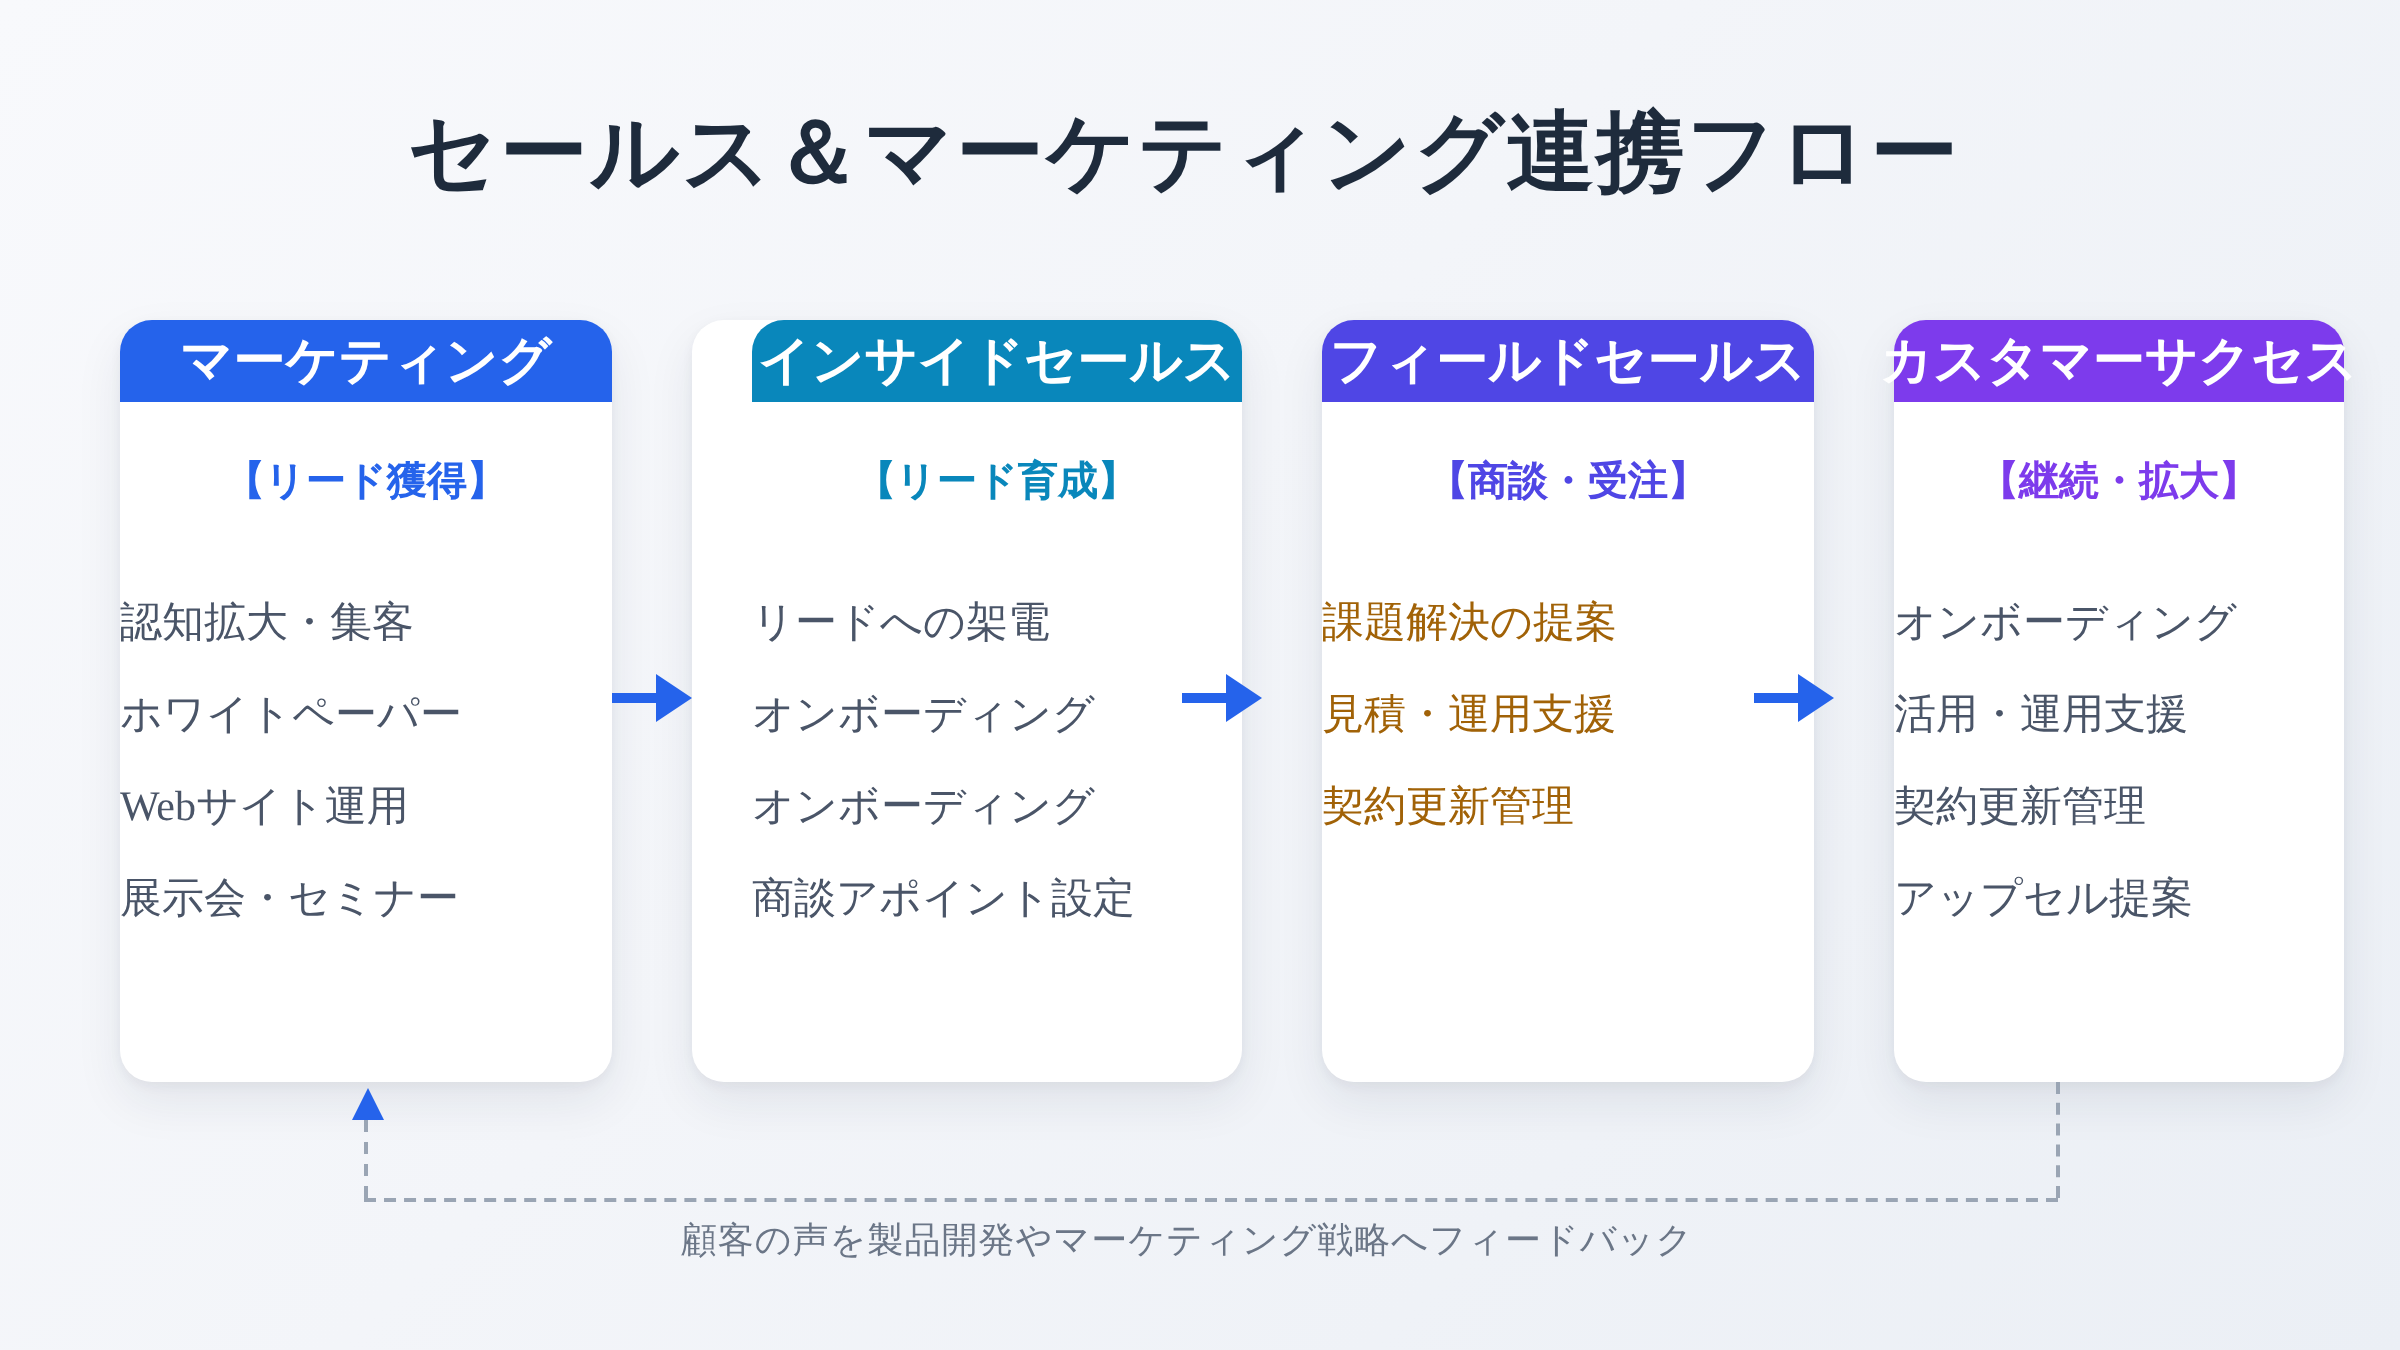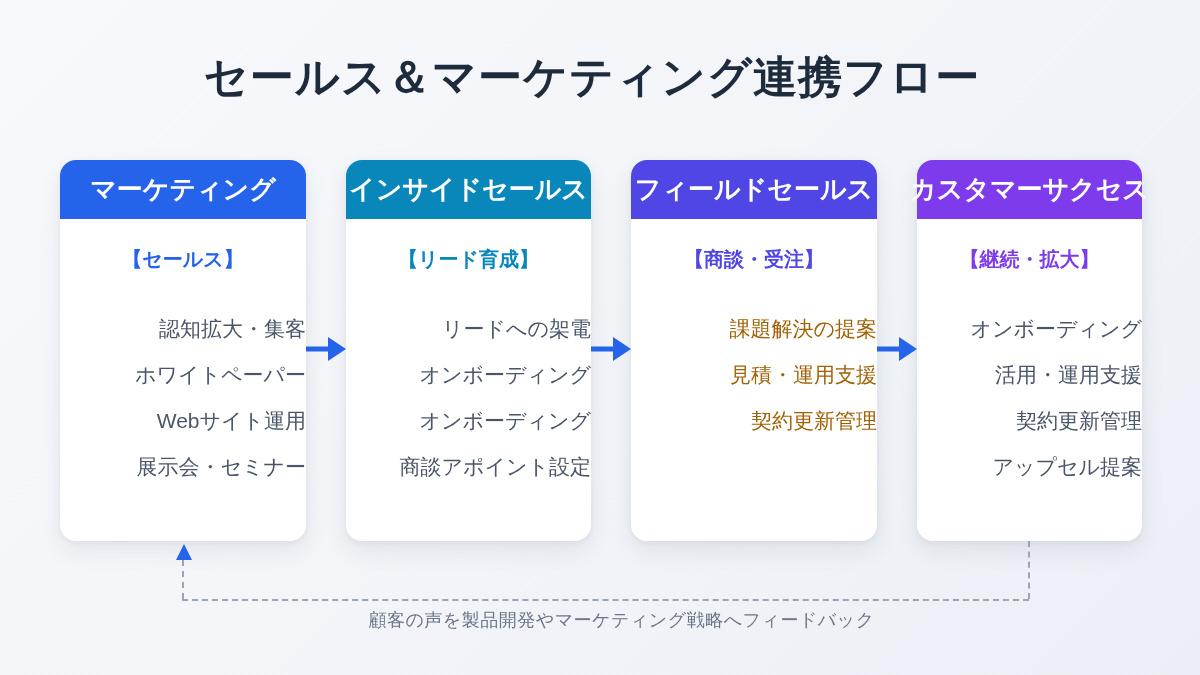--- a/index.html
+++ b/index.html
@@ -24,41 +24,42 @@
   .cards{
     position:absolute;left:60px;top:160px;
     display:flex;gap:40px;
   }
   .card{
     width:246px;height:381px;
     background:#ffffff;
     border-radius:16px;
     box-shadow:0 10px 24px rgba(30,43,60,.08), 0 2px 6px rgba(30,43,60,.05);
   }
-  .card:nth-child(2){width:245px;}
+  .card:nth-child(2){width:245px;padding-left:30px;}
   .card:nth-child(4){width:225px;}
   .card-header{
-    height:59px;
+    height:41px;
     border-radius:16px 16px 0 0;
     display:flex;align-items:center;justify-content:center;
     color:#ffffff;
     font-size:26px;font-weight:700;
     white-space:nowrap;
     overflow:visible;
   }
   .card-sub{
     margin-top:29px;
     text-align:center;
     font-size:20px;font-weight:700;
     line-height:22px;
     white-space:nowrap;
   }
   .card-items{
     list-style:none;margin:36px 0 0 0;padding:0;
-    text-align:right;
+    text-align:left;
+    font-family:Liberation Serif, serif;
   }
   .card-items li{
     height:46px;line-height:46px;
     font-size:21px;
     white-space:nowrap;
   }
   .arrow{
     position:absolute;top:336px;
     width:40px;height:26px;
   }
@@ -76,39 +77,39 @@
     border-left:2px dashed currentColor;
   }
   .fb-arrowhead{
     position:absolute;left:176px;top:544px;
     width:0;height:0;
     border-left:8px solid transparent;
     border-right:8px solid transparent;
     border-bottom:16px solid currentColor;
   }
   .fb-label{
-    position:absolute;left:198px;top:608px;width:847px;
+    position:absolute;left:170px;top:608px;width:847px;
     text-align:center;
     font-size:18px;
     letter-spacing:.5px;
     white-space:nowrap;
   }
 </style>
 </head>
 <body>
 
 <div class="stage">
 
   <div class="title" style="color: rgb(30, 43, 60);">セールス＆マーケティング連携フロー</div>
 
   <div class="cards">
 
     <div class="card">
       <div class="card-header" style="background: rgb(37, 99, 235);">マーケティング</div>
-      <div class="card-sub" style="color: rgb(37, 99, 235);">【セールス】</div>
+      <div class="card-sub" style="color: rgb(37, 99, 235);">【リード獲得】</div>
       <ul class="card-items" style="color: rgb(74, 85, 104);">
         <li>認知拡大・集客</li>
         <li>ホワイトペーパー</li>
         <li>Webサイト運用</li>
         <li>展示会・セミナー</li>
       </ul>
     </div>
 
     <div class="card">
       <div class="card-header" style="background: rgb(9, 135, 187);">インサイドセールス</div>

